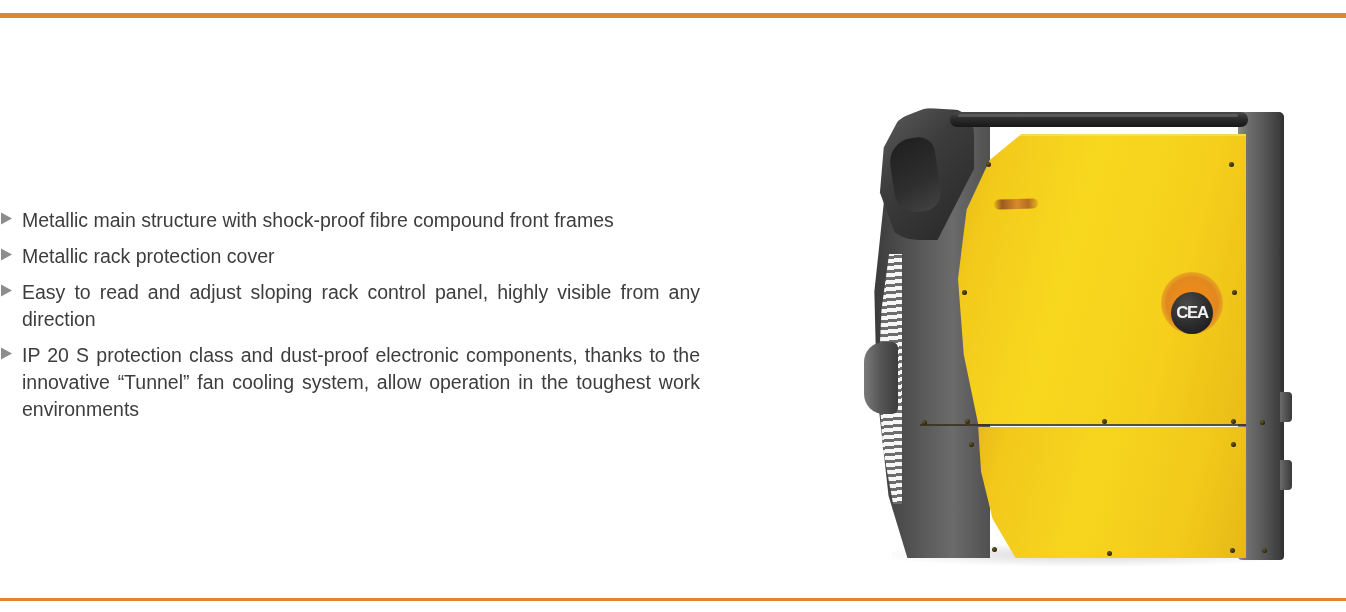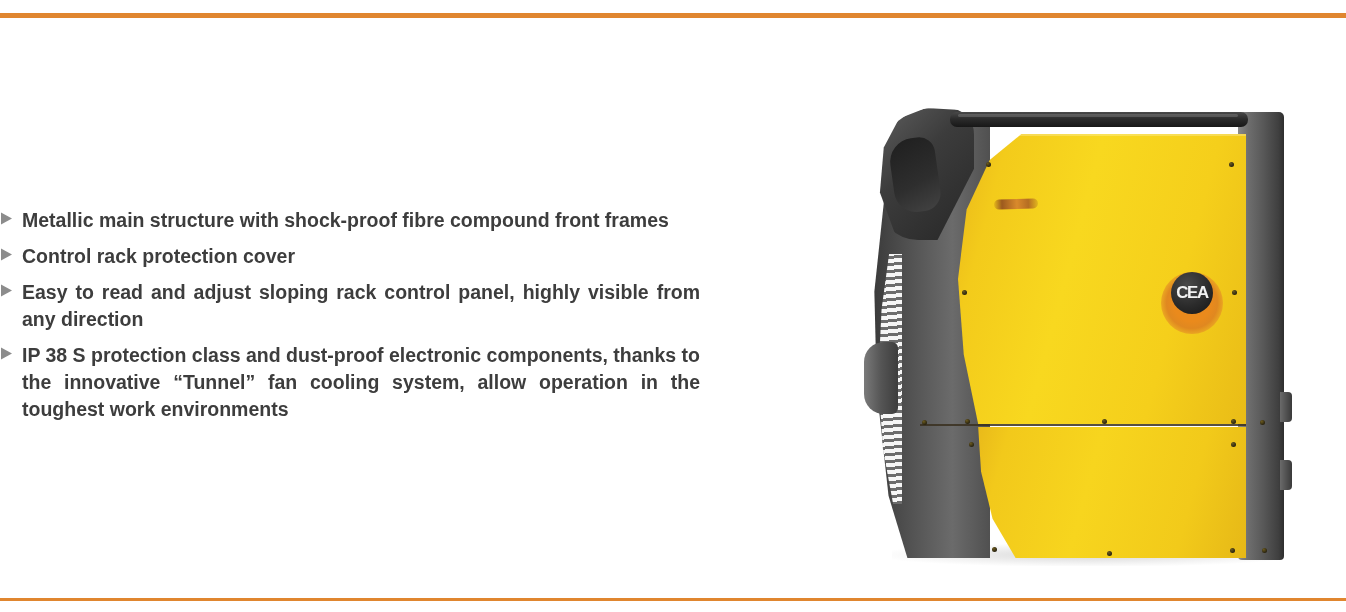--- a/index.html
+++ b/index.html
@@ -65,21 +65,20 @@
   .feature-text {
     flex: 1 1 auto;
     font-family: "Liberation Sans", sans-serif;
     font-size: 19.5px;
     line-height: 27px;
     color: #3d3d3d;
     letter-spacing: 0.0px;
     text-align: justify;
     text-justify: inter-word;
     padding-right: 90px;
-    font-weight: bold;
   }
   .feature-item.single .feature-text { text-align: left; padding-right: 0; }
 
   
   .product-photo {
     position: absolute;
     left: 862px;
     top: 104px;
     width: 470px;
     height: 470px;
@@ -248,21 +247,21 @@
   
   .pp-badge {
     position: absolute;
     left: 299px;
     top: 168px;
     width: 62px;
     height: 62px;
     border-radius: 50%;
     background: radial-gradient(circle at 50% 50%, #ea8a1c 42%, #e08820 58%, rgba(236,160,40,0.55) 76%, rgba(244,206,30,0) 94%);
     display: flex;
-    align-items: flex-start;
+    align-items: flex-end;
     justify-content: center;
   }
   .pp-badge-inner {
     width: 42px;
     height: 42px;
     border-radius: 50%;
     background: radial-gradient(circle at 38% 30%, #4a4a4a 0%, #2b2b2b 55%, #151515 100%);
     display: flex;
     align-items: center;
     justify-content: center;
@@ -294,39 +293,39 @@
       </span>
       <span class="feature-text">Metallic main structure with shock-proof fibre compound front frames</span>
     </div>
 
     <div class="feature-item single">
       <span class="feature-bullet">
         <svg width="13" height="13" viewBox="0 0 13 13" aria-hidden="true">
             <polygon points="1,0.5 12,6.5 1,12.5" fill="#8c8c8c"></polygon>
           </svg>
       </span>
-      <span class="feature-text">Control rack protection cover</span>
+      <span class="feature-text">Metallic rack protection cover</span>
     </div>
 
     <div class="feature-item">
       <span class="feature-bullet">
         <svg width="13" height="13" viewBox="0 0 13 13" aria-hidden="true">
             <polygon points="1,0.5 12,6.5 1,12.5" fill="#8c8c8c"></polygon>
           </svg>
       </span>
       <span class="feature-text">Easy to read and adjust sloping rack control panel, highly visible from any direction</span>
     </div>
 
     <div class="feature-item">
       <span class="feature-bullet">
         <svg width="13" height="13" viewBox="0 0 13 13" aria-hidden="true">
             <polygon points="1,0.5 12,6.5 1,12.5" fill="#8c8c8c"></polygon>
           </svg>
       </span>
-      <span class="feature-text">IP 38 S protection class and dust-proof electronic components, thanks to the innovative “Tunnel” fan cooling system, allow operation in the toughest work environments</span>
+      <span class="feature-text">IP 20 S protection class and dust-proof electronic components, thanks to the innovative “Tunnel” fan cooling system, allow operation in the toughest work environments</span>
     </div>
 
   </div>
 
   <div class="product-photo">
 
     <div class="pp-shadow"></div>
 
     <div class="pp-right-frame"></div>
     <div class="pp-right-tab t1"></div>

